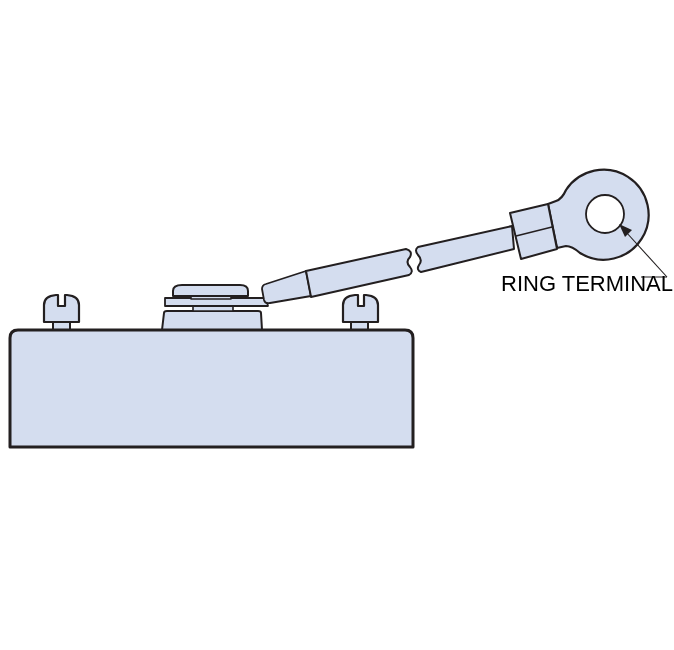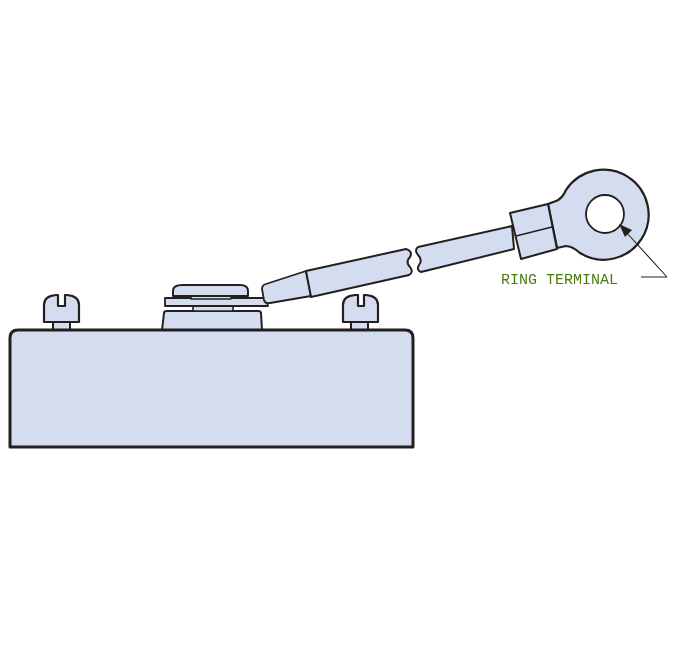--- a/index.html
+++ b/index.html
@@ -1,22 +1,22 @@
 <!DOCTYPE html>
 <html><head>
 <meta charset="utf-8">
 <style>
   html, body { margin: 0; padding: 0; background: #ffffff; }
   body { width: 674px; height: 650px; position: relative; overflow: hidden; }
   #diagram { position: absolute; left: 0; top: 0; }
   .label {
     position: absolute;
-    font-family: Liberation Mono, monospace;
-    font-size: 15px;
-    color: #4d7c0f;
+    font-family: Liberation Sans, sans-serif;
+    font-size: 22px;
+    color: #000000;
     letter-spacing: 0;
     white-space: nowrap;
     line-height: 1;
   }
 </style>
 </head>
 <body>
 
 <svg id="diagram" width="674" height="650" viewBox="0 0 674 650" xmlns="http://www.w3.org/2000/svg">
   <g fill="#d4ddef" stroke="#231f20" stroke-linejoin="round" stroke-linecap="round">

